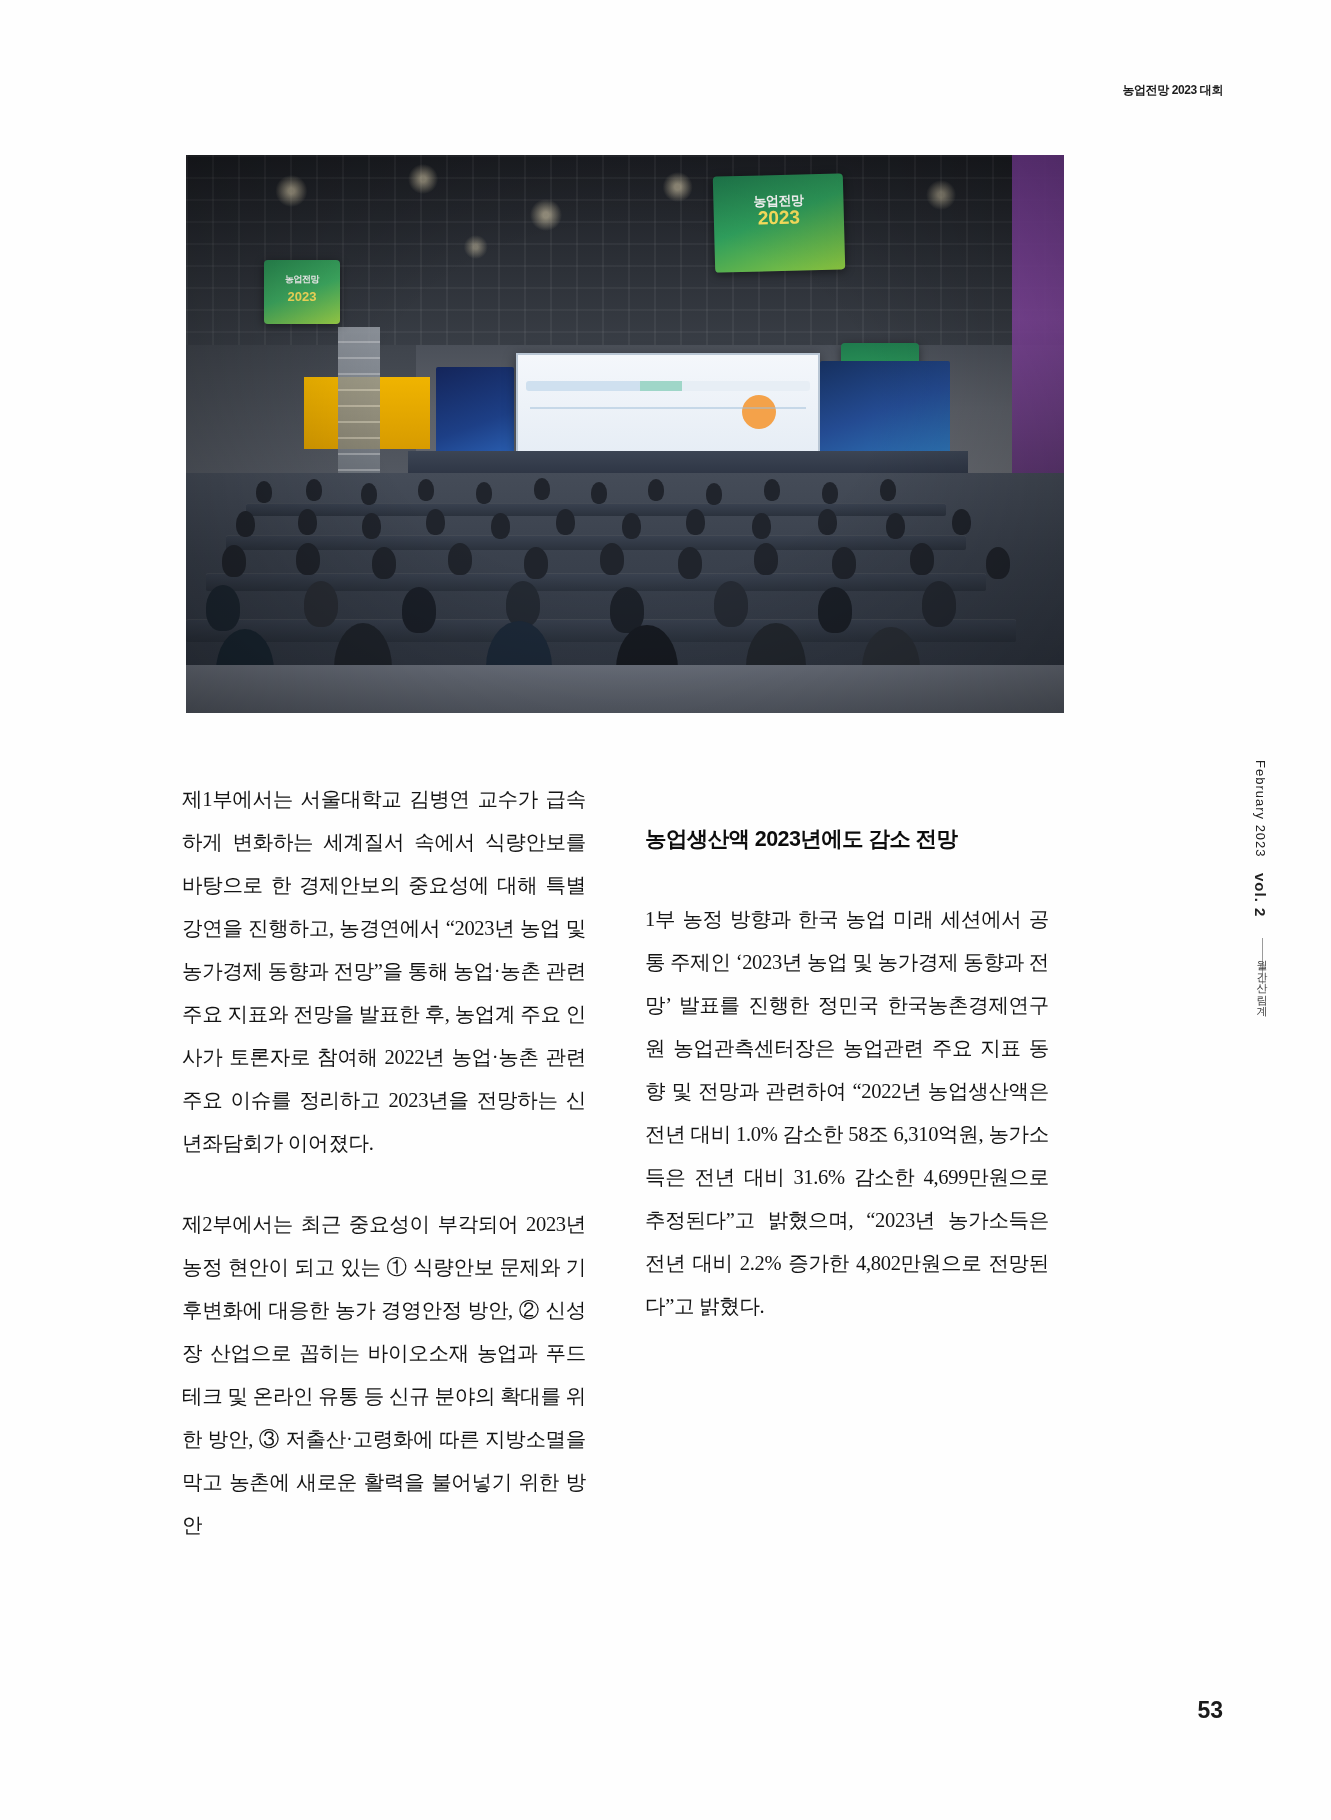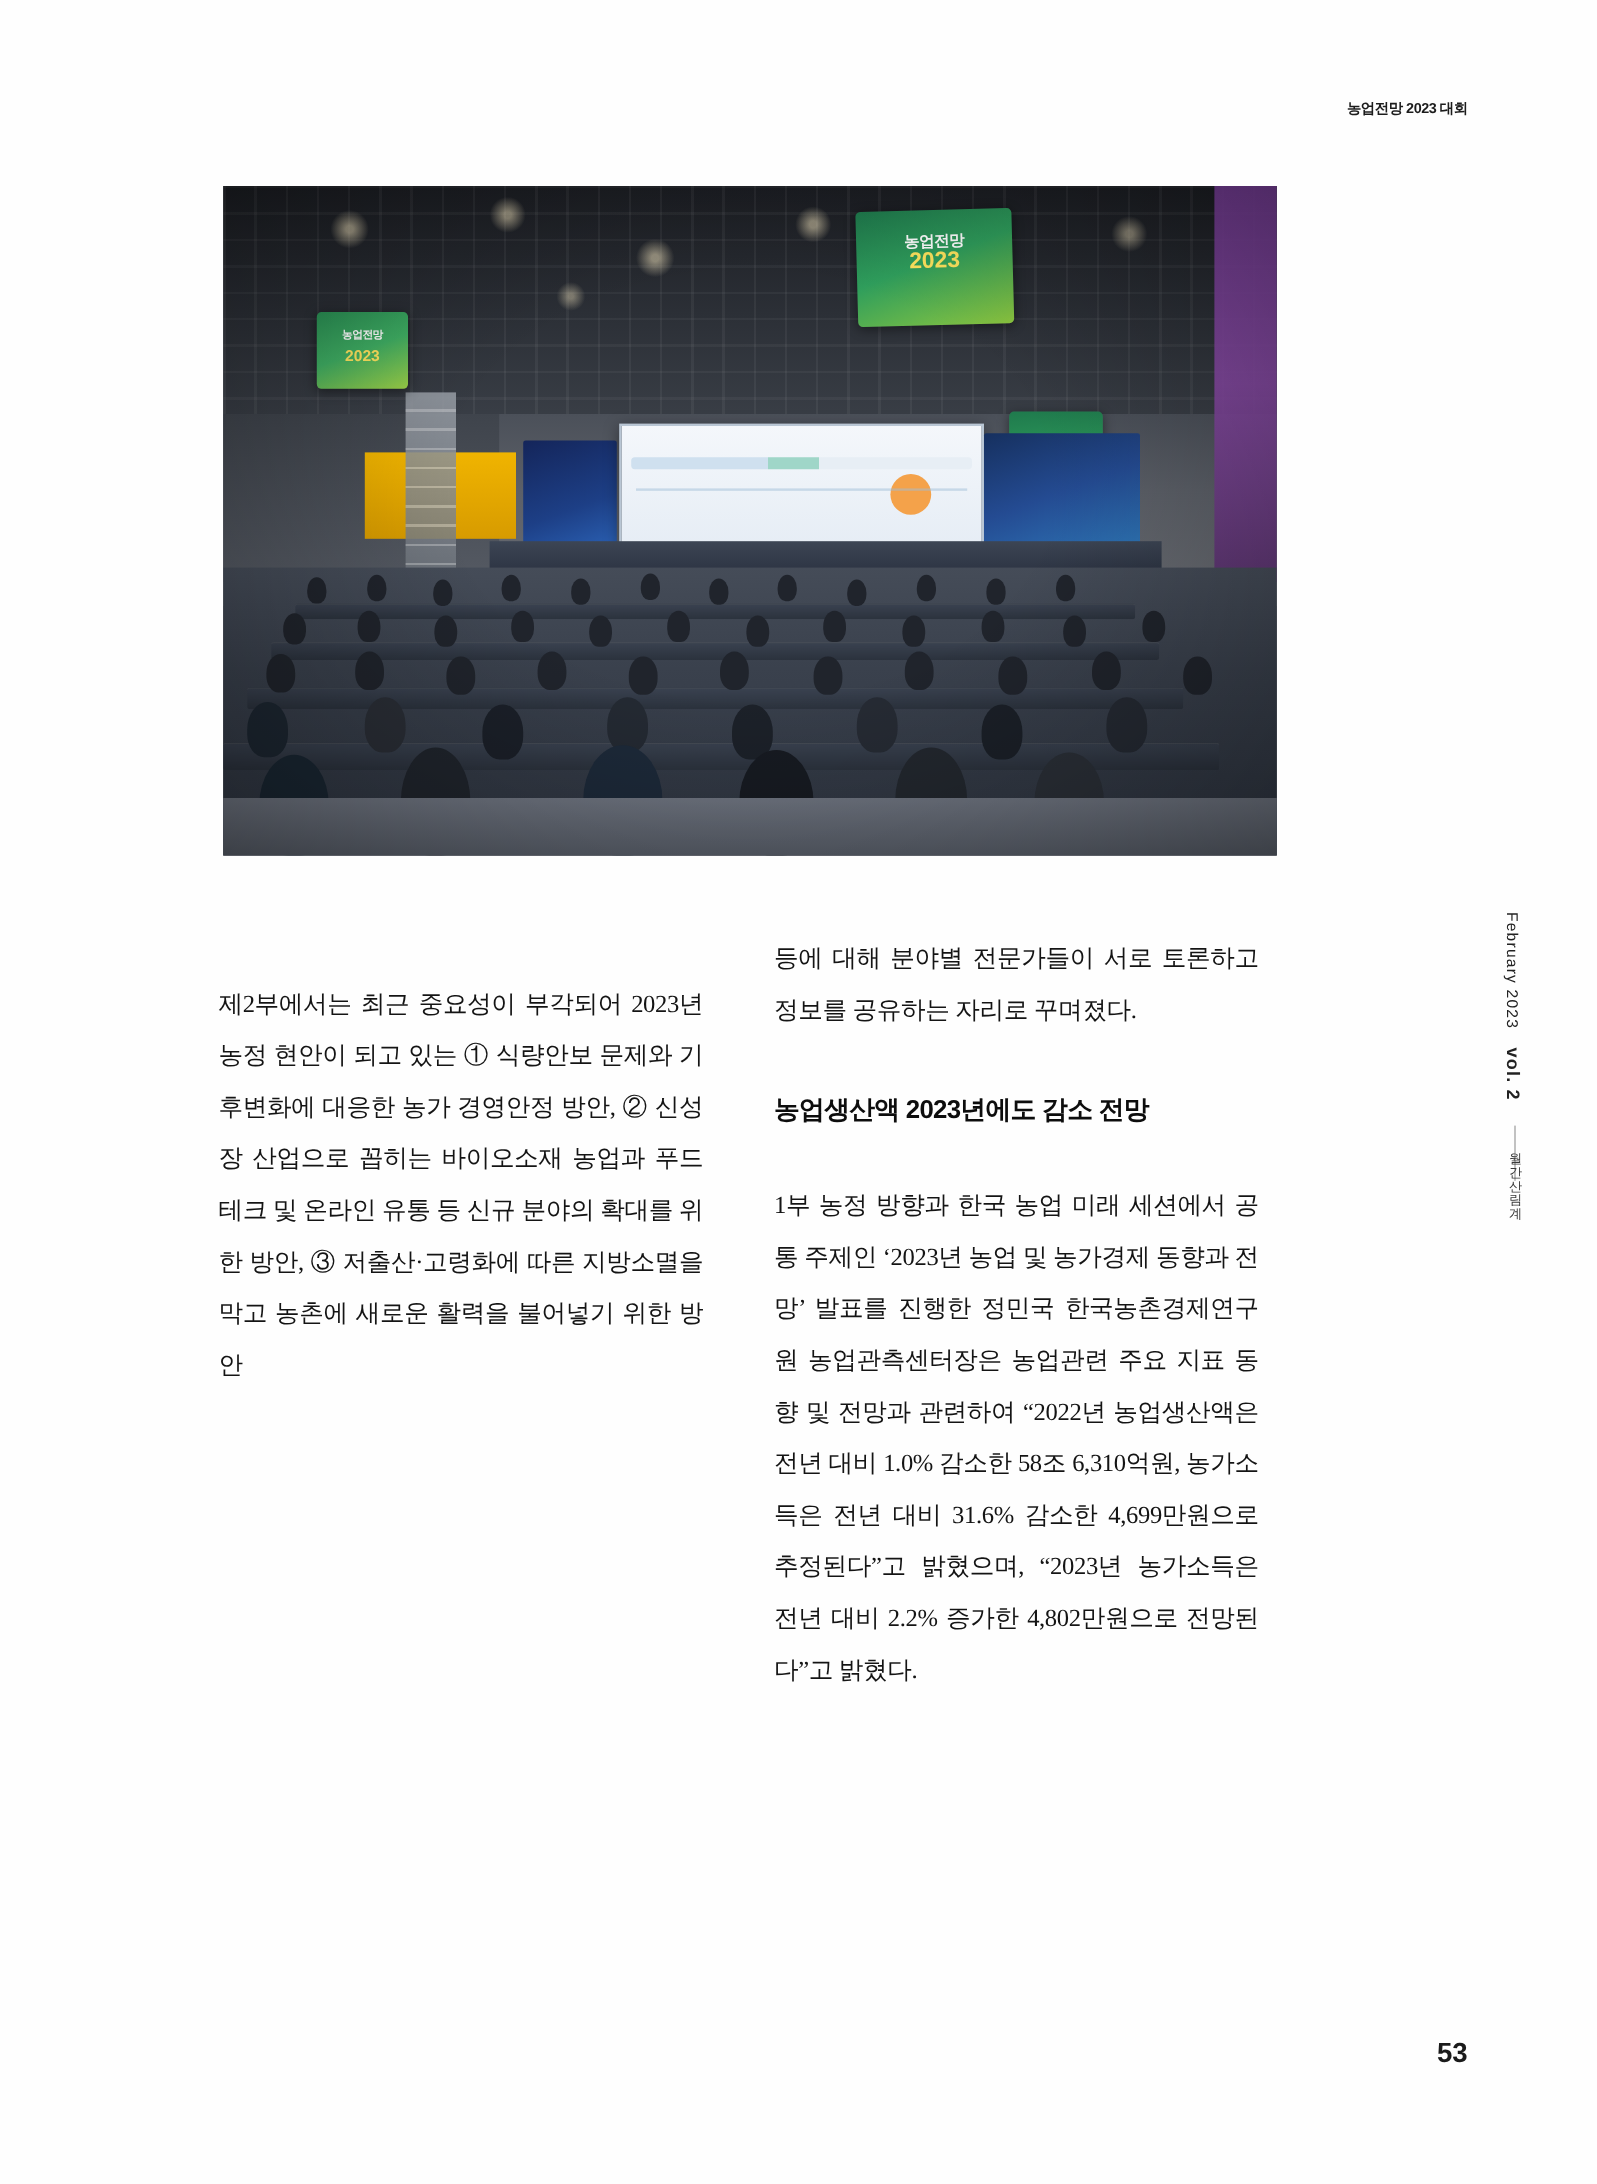--- a/index.html
+++ b/index.html
@@ -373,24 +373,24 @@
   </div>
 
   <div class="side-label">
     <span class="sl-date">February 2023</span>
     <span class="sl-vol">vol. 2</span>
   </div>
   <div class="side-rule"></div>
   <div class="side-label-2">월간산림계</div>
 
   <div class="col left">
+    <p>제1부에서는 서울대학교 김병연 교수가 급속하게 변화하는 세계질서 속에서 식량안보를 바탕으로 한 경제안보의 중요성에 대해 특별강연을 진행하고, 농경연에서 “2023년 농업 및 농가경제 동향과 전망”을 통해 농업·농촌 관련 주요 지표와 전망을 발표한 후, 농업계 주요 인사가 토론자로 참여해 2022년 농업·농촌 관련 주요 이슈를 정리하고 2023년을 전망하는 신년좌담회가 이어졌다.</p>
     <p class="gap">제2부에서는 최근 중요성이 부각되어 2023년 농정 현안이 되고 있는 ① 식량안보 문제와 기후변화에 대응한 농가 경영안정 방안, ② 신성장 산업으로 꼽히는 바이오소재 농업과 푸드테크 및 온라인 유통 등 신규 분야의 확대를 위한 방안, ③ 저출산·고령화에 따른 지방소멸을 막고 농촌에 새로운 활력을 불어넣기 위한 방안</p>
   </div>
 
   <div class="col right">
-    <p>등에 대해 분야별 전문가들이 서로 토론하고 정보를 공유하는 자리로 꾸며졌다.</p>
     <h2 class="subhead">농업생산액 2023년에도 감소 전망</h2>
     <p>1부 농정 방향과 한국 농업 미래 세션에서 공통 주제인 ‘2023년 농업 및 농가경제 동향과 전망’ 발표를 진행한 정민국 한국농촌경제연구원 농업관측센터장은 농업관련 주요 지표 동향 및 전망과 관련하여 “2022년 농업생산액은 전년 대비 1.0% 감소한 58조 6,310억원, 농가소득은 전년 대비 31.6% 감소한 4,699만원으로 추정된다”고 밝혔으며, “2023년 농가소득은 전년 대비 2.2% 증가한 4,802만원으로 전망된다”고 밝혔다.</p>
   </div>
 
   <div class="page-number">53</div>
 
 </div>
 
 </body></html>

